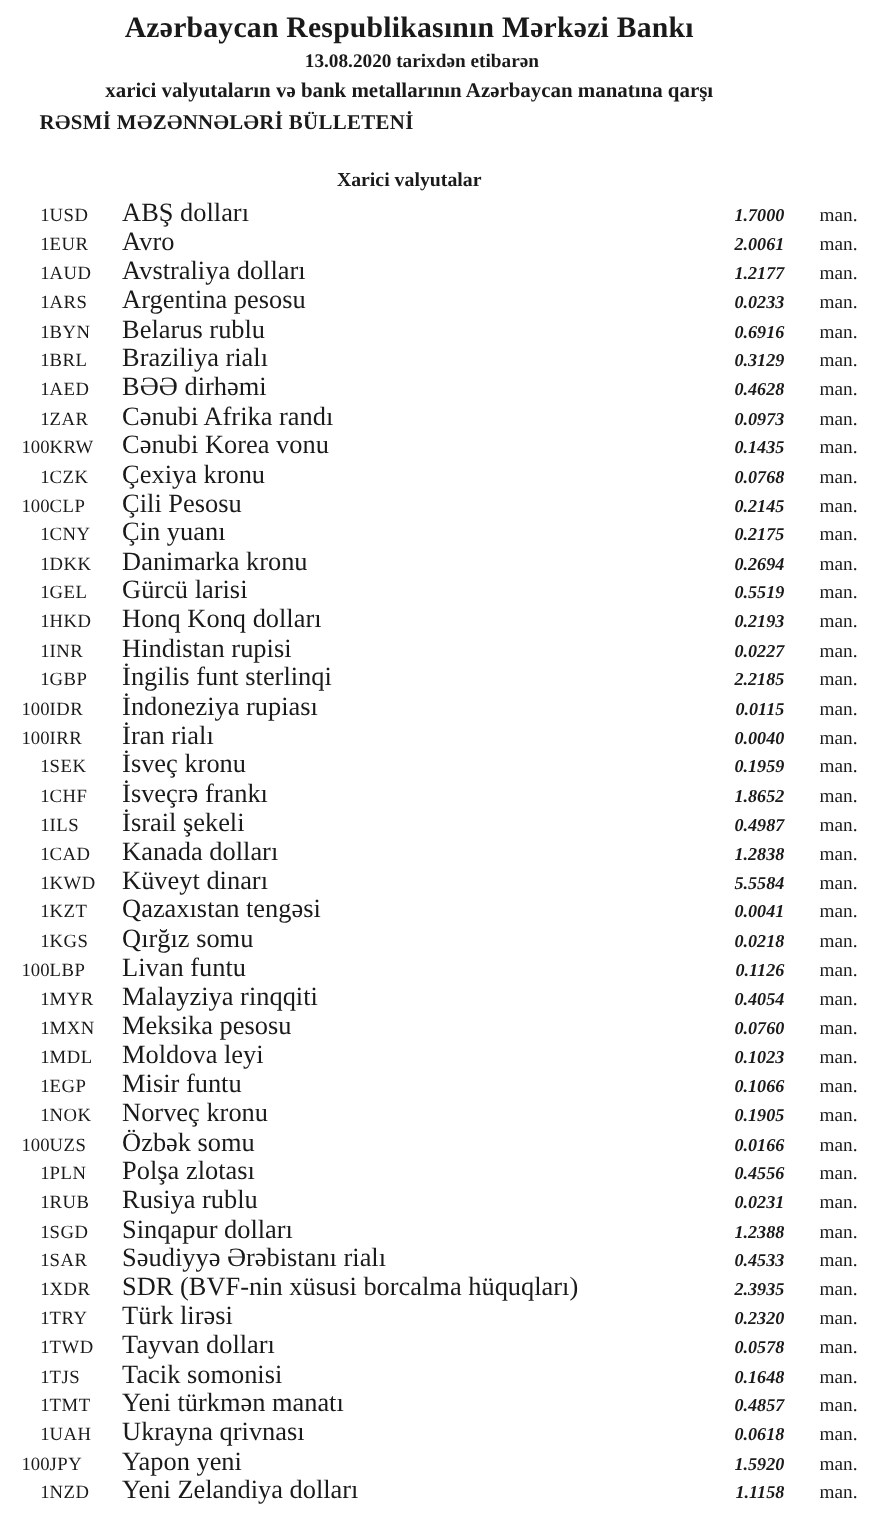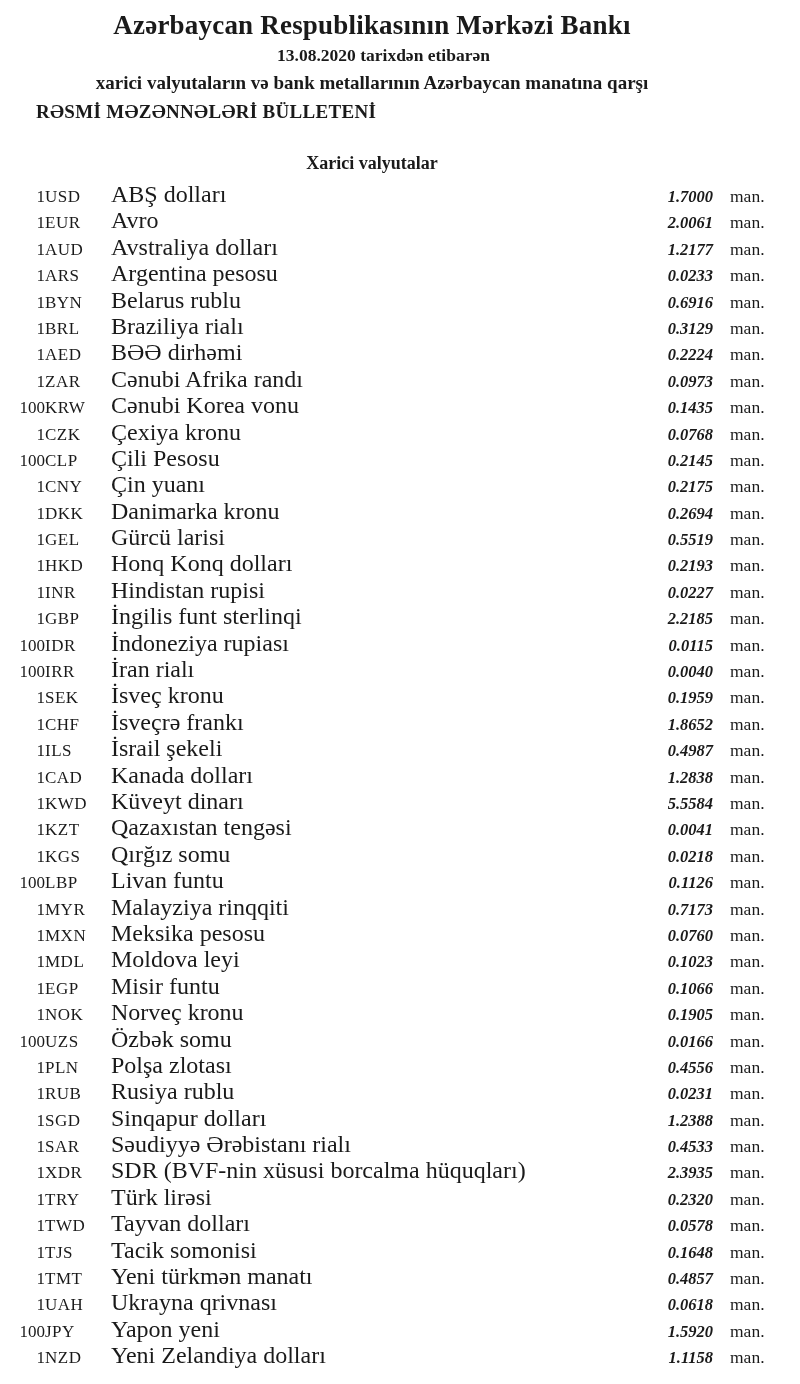--- a/index.html
+++ b/index.html
@@ -86,21 +86,21 @@
   .rate {
     width: 90px;
     text-align: right;
     font-size: 16.5px;
     font-weight: 700;
     font-style: italic;
     flex: 0 0 auto;
   }
   .unit {
     width: 87px;
-    padding-left: 17px;
+    padding-left: 32px;
     box-sizing: border-box;
     font-size: 17.5px;
     flex: 0 0 auto;
   }
 </style>
 </head>
 <body style="color: rgb(26, 26, 26); background: rgb(255, 255, 255);">
 
 <div class="doc">
 
@@ -160,21 +160,21 @@
     <span class="code">BRL</span>
     <span class="name">Braziliya rialı</span>
     <span class="rate">0.3129</span>
     <span class="unit">man.</span>
   </div>
 
   <div class="row">
     <span class="qty">1</span>
     <span class="code">AED</span>
     <span class="name">BƏƏ dirhəmi</span>
-    <span class="rate">0.2224</span>
+    <span class="rate">0.4628</span>
     <span class="unit">man.</span>
   </div>
 
   <div class="row">
     <span class="qty">1</span>
     <span class="code">ZAR</span>
     <span class="name">Cənubi Afrika randı</span>
     <span class="rate">0.0973</span>
     <span class="unit">man.</span>
   </div>
@@ -328,21 +328,21 @@
     <span class="code">LBP</span>
     <span class="name">Livan funtu</span>
     <span class="rate">0.1126</span>
     <span class="unit">man.</span>
   </div>
 
   <div class="row">
     <span class="qty">1</span>
     <span class="code">MYR</span>
     <span class="name">Malayziya rinqqiti</span>
-    <span class="rate">0.7173</span>
+    <span class="rate">0.4054</span>
     <span class="unit">man.</span>
   </div>
 
   <div class="row">
     <span class="qty">1</span>
     <span class="code">MXN</span>
     <span class="name">Meksika pesosu</span>
     <span class="rate">0.0760</span>
     <span class="unit">man.</span>
   </div>

